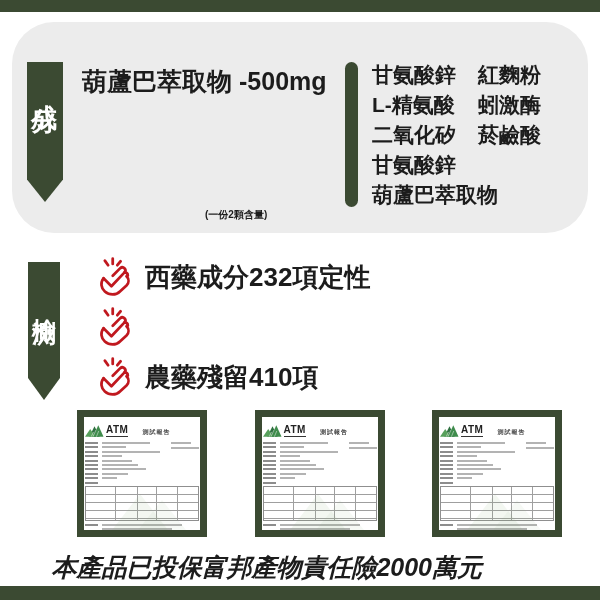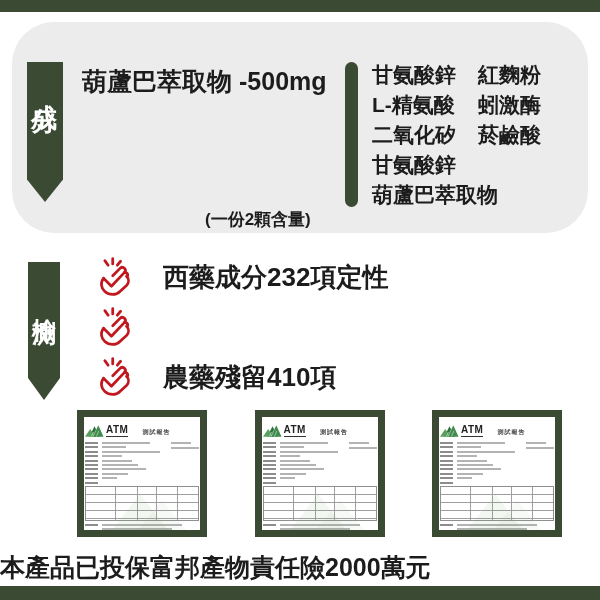--- a/index.html
+++ b/index.html
@@ -19,32 +19,32 @@
   .ribbon .vtext{writing-mode:vertical-rl;text-orientation:upright;color:#ffffff;
           font-weight:bold;letter-spacing:3px;}
   .ribbon-ingredients{left:27px;top:62px;width:36px;height:140px;}
   .ribbon-ingredients .vtext{font-size:26px;padding-top:22px;}
   .ribbon-tests{left:28px;top:262px;width:32px;height:138px;}
   .ribbon-tests .vtext{font-size:24px;padding-top:36px;}
 
   .main-ingredients{position:absolute;left:82px;top:66px;}
   .ing-row{font-size:25px;font-weight:bold;line-height:30px;margin-bottom:15px;white-space:nowrap;}
   .ing-row .amount{margin-left:7px;}
-  .serving-note{position:absolute;left:205px;top:208px;font-size:17px;font-weight:bold;}
+  .serving-note{position:absolute;left:205px;top:208px;font-size:10px;font-weight:bold;}
 
   .divider-bar{position:absolute;left:345px;top:62px;width:13px;height:145px;background:#3b4a32;border-radius:7px;}
   .others-col{position:absolute;top:60px;font-size:21px;font-weight:bold;line-height:30px;white-space:nowrap;}
   .others-col.c1{left:372px;}
   .others-col.c2{left:478px;}
 
   
   .test-rows{position:absolute;left:95px;top:256px;}
   .test-row{display:flex;align-items:center;height:42px;margin-bottom:8px;}
   .click-icon{width:42px;height:42px;flex:0 0 42px;}
-  .test-label{font-size:26px;font-weight:bold;margin-left:26px;white-space:nowrap;}
+  .test-label{font-size:26px;font-weight:bold;margin-left:8px;white-space:nowrap;}
 
   
   .certs{position:absolute;left:77px;top:410px;width:485px;height:128px;display:flex;justify-content:space-between;}
   .cert{width:130px;height:127px;box-sizing:border-box;border:7px solid #3b4a32;background:#ffffff;
         position:relative;overflow:hidden;padding:6px 1px;}
   .cert-header{display:flex;align-items:flex-end;height:14px;}
   .cert-logo{width:19px;height:13px;}
   .cert-logo-text{font-size:10px;font-weight:bold;letter-spacing:.5px;color:#222;
         border-bottom:1.5px solid #333;line-height:11px;margin-left:2px;padding-bottom:1px;}
   .cert-title{font-size:6px;font-weight:bold;color:#444;margin-left:14px;letter-spacing:1px;}
@@ -76,22 +76,22 @@
   .cert-foot{margin-top:3px;}
   .cert-foot .frow{display:flex;align-items:center;margin-bottom:2.5px;}
   .cert-foot .lbl{width:13px;height:2px;background:#8d8d8d;margin-right:4px;flex:0 0 13px;}
   .cert-foot .val{height:2px;background:#b3b3b3;}
   .cert-foot .frow:nth-child(1) .val{width:80px;}
   .cert-foot .frow:nth-child(2) .val{width:70px;margin-left:17px;}
   .cert-foot .frow:nth-child(3) .val{width:46px;margin-left:17px;}
   .cert-watermark{position:absolute;left:18px;bottom:0;width:86px;height:38px;opacity:.55;}
 
   
-  .footer-note{position:absolute;left:0;top:551px;width:482px;text-align:left;
-               font-size:25px;font-weight:bold;white-space:nowrap;}
+  .footer-note{position:absolute;left:0;top:551px;width:482px;text-align:right;
+               font-size:25px;font-weight:bold;white-space:nowrap;font-style:italic;}
 </style>
 </head>
 <body>
 
 <div class="bar top"></div>
 <div class="bar bottom"></div>
 
 <div class="panel"></div>
 
 <div class="ribbon ribbon-ingredients">

